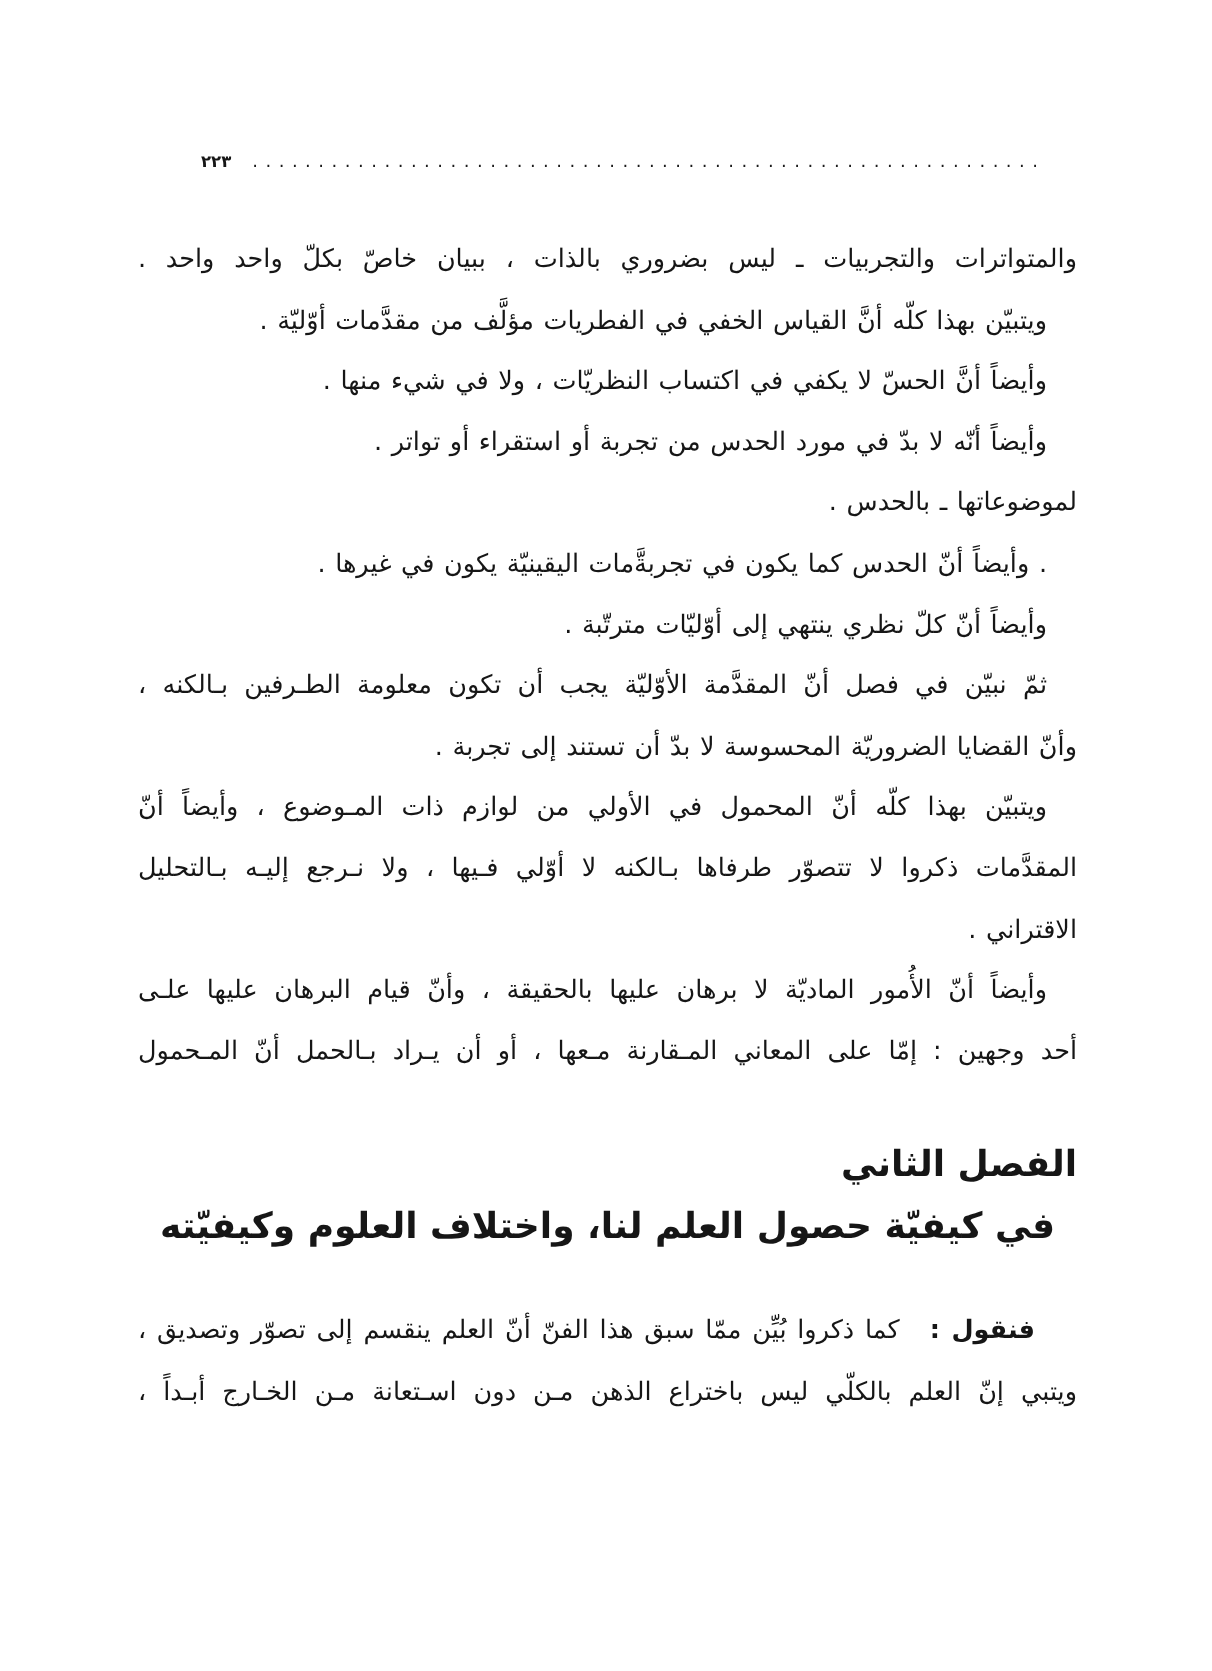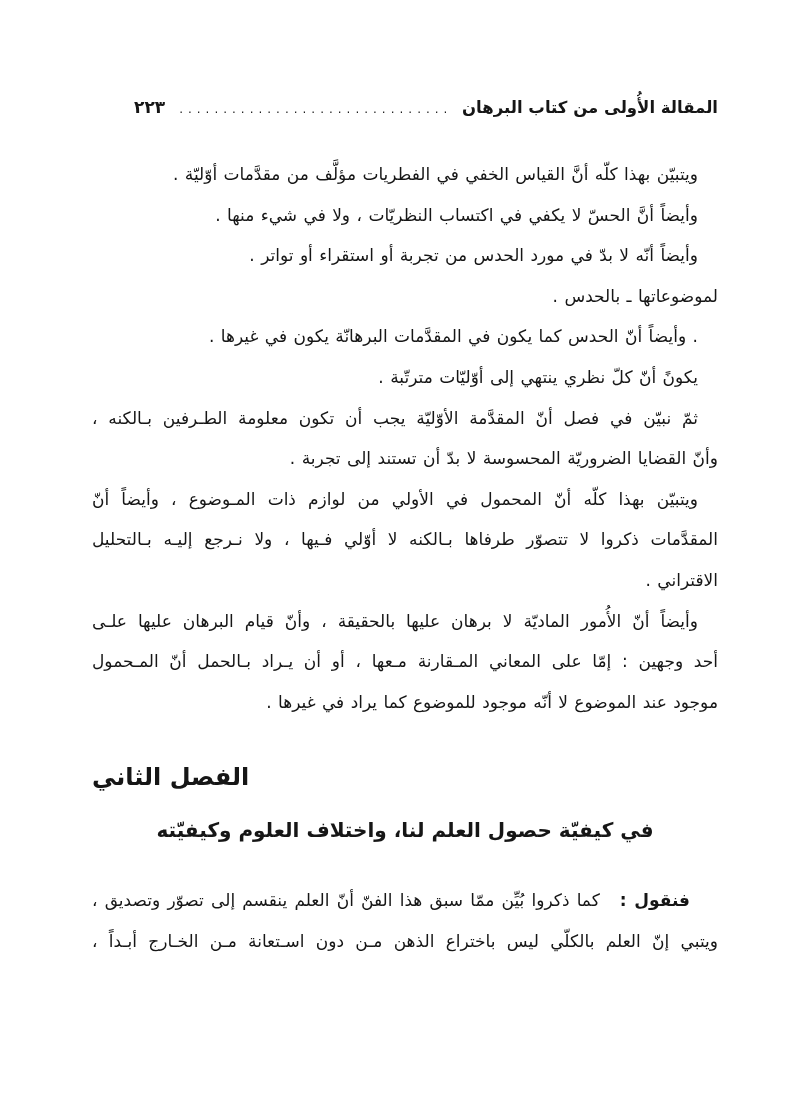--- a/index.html
+++ b/index.html
@@ -36,21 +36,21 @@
     flex:1 1 auto;
     overflow:hidden;
     direction:ltr;
     text-align:left;
     font-weight:normal;
     font-size:12px;
     letter-spacing:5px;
     margin:0 10px 0 14px;
     color:#1c1c1c;
   }
-  .hdr-num{flex:0 0 auto; font-size:17px; letter-spacing:1px;}
+  .hdr-num{flex:0 0 auto; font-size:11px; letter-spacing:1px;}
   
   .textblock{margin-top:32px;}
   .bl{
     font-size:17px;
     line-height:40.6px;
     text-align:right;
     word-spacing:1px;
     overflow:hidden;
   }
   .bl.ind{padding-right:20px;}
@@ -60,58 +60,57 @@
     text-align-last:justify;
     text-justify:inter-word;
   }
   .lead{font-weight:bold; margin-left:20px;}
   
   .ch1{
     margin-top:38px;
     font-size:24px;
     line-height:34px;
     font-weight:bold;
-    text-align:left;
+    text-align:right;
   }
   .ch2{
-    margin-top:20px;
-    font-size:20px;
+    margin-top:8px;
+    font-size:24px;
     line-height:32px;
     font-weight:bold;
     text-align:center;
   }
   .closing{margin-top:34px;}
 </style>
 </head>
 <body>
 
 <div class="page">
   <div class="content">
 
     <div class="hdr">
-      <span class="hdr-title">المقالة الأُولى من كتاب البرهان</span>
       <span class="hdr-dots">............................................................</span>
       <span class="hdr-num">٢٢٣</span>
     </div>
 
     <div class="textblock">
+      <div class="bl just">والمتواترات والتجربيات ـ ليس بضروري بالذات ، ببيان خاصّ بكلّ واحد واحد .</div>
       <div class="bl ind">ويتبيّن بهذا كلّه أنَّ القياس الخفي في الفطريات مؤلَّف من مقدَّمات أوّليّة .</div>
       <div class="bl ind">وأيضاً أنَّ الحسّ لا يكفي في اكتساب النظريّات ، ولا في شيء منها .</div>
       <div class="bl ind">وأيضاً أنّه لا بدّ في مورد الحدس من تجربة أو استقراء أو تواتر .</div>
       <div class="bl">لموضوعاتها ـ بالحدس .</div>
-      <div class="bl ind">. وأيضاً أنّ الحدس كما يكون في المقدَّمات البرهانّة يكون في غيرها .</div>
-      <div class="bl ind">يكونً أنّ كلّ نظري ينتهي إلى أوّليّات مترتّبة .</div>
+      <div class="bl ind">. وأيضاً أنّ الحدس كما يكون في تجربةَّمات اليقينيّة يكون في غيرها .</div>
+      <div class="bl ind">وأيضاً أنّ كلّ نظري ينتهي إلى أوّليّات مترتّبة .</div>
       <div class="bl ind just">ثمّ نبيّن في فصل أنّ المقدَّمة الأوّليّة يجب أن تكون معلومة الطـرفين بـالكنه ،</div>
       <div class="bl">وأنّ القضايا الضروريّة المحسوسة لا بدّ أن تستند إلى تجربة .</div>
       <div class="bl ind just">ويتبيّن بهذا كلّه أنّ المحمول في الأولي من لوازم ذات المـوضوع ، وأيضاً أنّ</div>
       <div class="bl just">المقدَّمات ذكروا لا تتصوّر طرفاها بـالكنه لا أوّلي فـيها ، ولا نـرجع إليـه بـالتحليل</div>
       <div class="bl">الاقتراني .</div>
       <div class="bl ind just">وأيضاً أنّ الأُمور الماديّة لا برهان عليها بالحقيقة ، وأنّ قيام البرهان عليها علـى</div>
       <div class="bl just">أحد وجهين : إمّا على المعاني المـقارنة مـعها ، أو أن يـراد بـالحمل أنّ المـحمول</div>
-      <div class="bl">موجود عند الموضوع لا أنّه موجود للموضوع كما يراد في غيرها .</div>
     </div>
 
     <div class="ch1">الفصل الثاني</div>
     <div class="ch2">في كيفيّة حصول العلم لنا، واختلاف العلوم وكيفيّته</div>
 
     <div class="textblock closing">
       <div class="bl ind2 just">
         <span class="lead">فنقول :</span><span>كما ذكروا بُيِّن ممّا سبق هذا الفنّ أنّ العلم ينقسم إلى تصوّر وتصديق ،</span>
       </div>
       <div class="bl just">ويتبي إنّ العلم بالكلّي ليس باختراع الذهن مـن دون اسـتعانة مـن الخـارج أبـداً ،</div>

